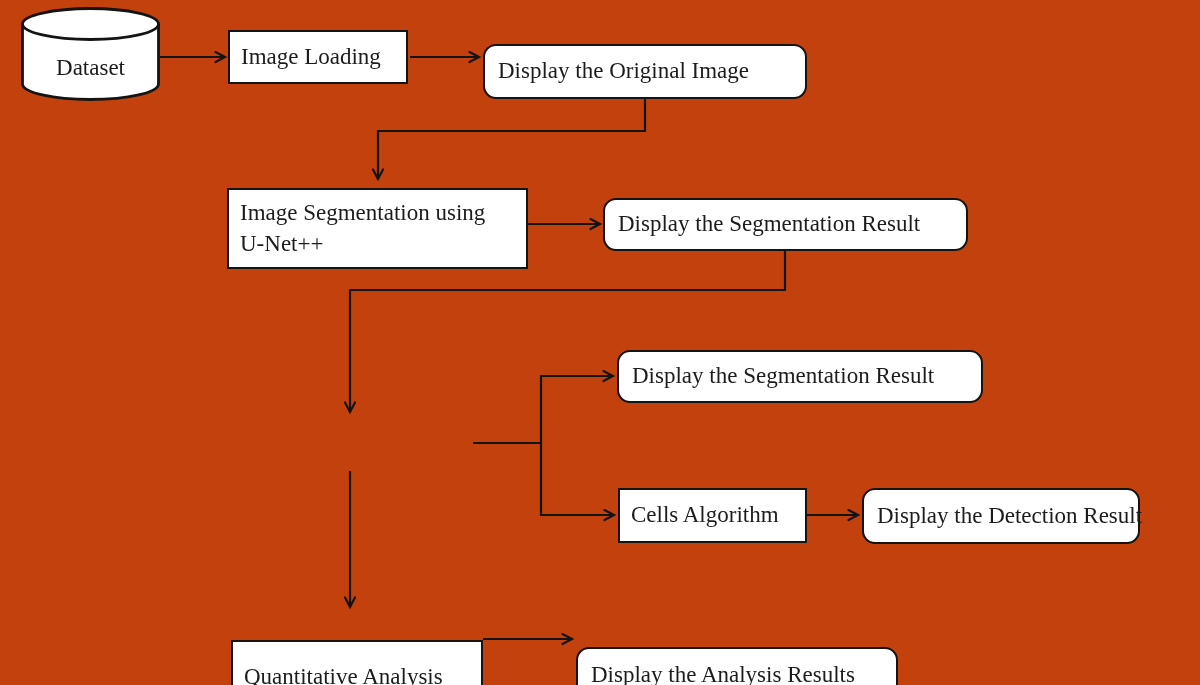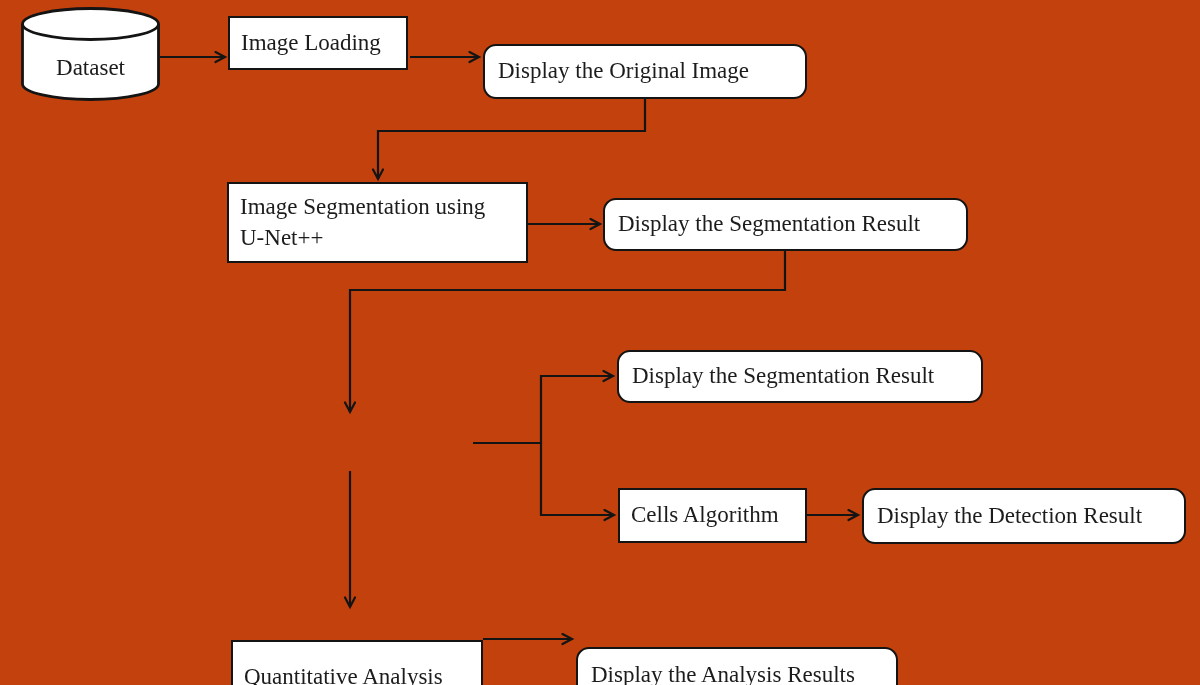--- a/index.html
+++ b/index.html
@@ -87,46 +87,46 @@
     <path d="M785,251 L785,290 L350,290 L350,412" fill="none" stroke="#141414" stroke-width="2.2" marker-end="url(#arrow)"></path>
     <path d="M473,443 L541,443 L541,376 L613,376" fill="none" stroke="#141414" stroke-width="2.2" marker-end="url(#arrow)"></path>
     <path d="M541,443 L541,515 L614,515" fill="none" stroke="#141414" stroke-width="2.2" marker-end="url(#arrow)"></path>
     <path d="M807,515 L858,515" fill="none" stroke="#141414" stroke-width="2.2" marker-end="url(#arrow)"></path>
     <path d="M350,471 L350,607" fill="none" stroke="#141414" stroke-width="2.2" marker-end="url(#arrow)"></path>
     <path d="M483,639 L572,639" fill="none" stroke="#141414" stroke-width="2.2" marker-end="url(#arrow)"></path>
   </svg>
 
   <div class="datastore-label">Dataset</div>
 
-  <div class="node process" style="left:228px; top:16px; width:180px; height:54px;">
+  <div class="node process" style="left:228px; top:30px; width:180px; height:54px;">
     <span>Image Loading</span>
   </div>
 
   <div class="node display" style="left:483px; top:44px; width:324px; height:55px;">
     <span>Display the Original Image</span>
   </div>
 
-  <div class="node process multiline" style="left:227px; top:182px; width:301px; height:81px;">
+  <div class="node process multiline" style="left:227px; top:188px; width:301px; height:81px;">
     <span>Image Segmentation using U-Net++</span>
   </div>
 
   <div class="node display" style="left:603px; top:198px; width:365px; height:53px;">
     <span>Display the Segmentation Result</span>
   </div>
 
   <div class="node display" style="left:617px; top:350px; width:366px; height:53px;">
     <span>Display the Segmentation Result</span>
   </div>
 
 
   <div class="node process" style="left:618px; top:488px; width:189px; height:55px;">
     <span>Cells Algorithm</span>
   </div>
 
-  <div class="node display" style="left:862px; top:488px; width:324px; height:56px;">
+  <div class="node display" style="left:862px; top:488px; width:278px; height:56px;">
     <span>Display the Detection Result</span>
   </div>
 
   <div class="node process" style="left:231px; top:611px; width:252px; height:74px;margin-top:29px;">
     <span>Quantitative Analysis</span>
   </div>
 
   <div class="node display" style="left:576px; top:611px; width:322px; height:56px;margin-top:36px;">
     <span>Display the Analysis Results</span>
   </div>

